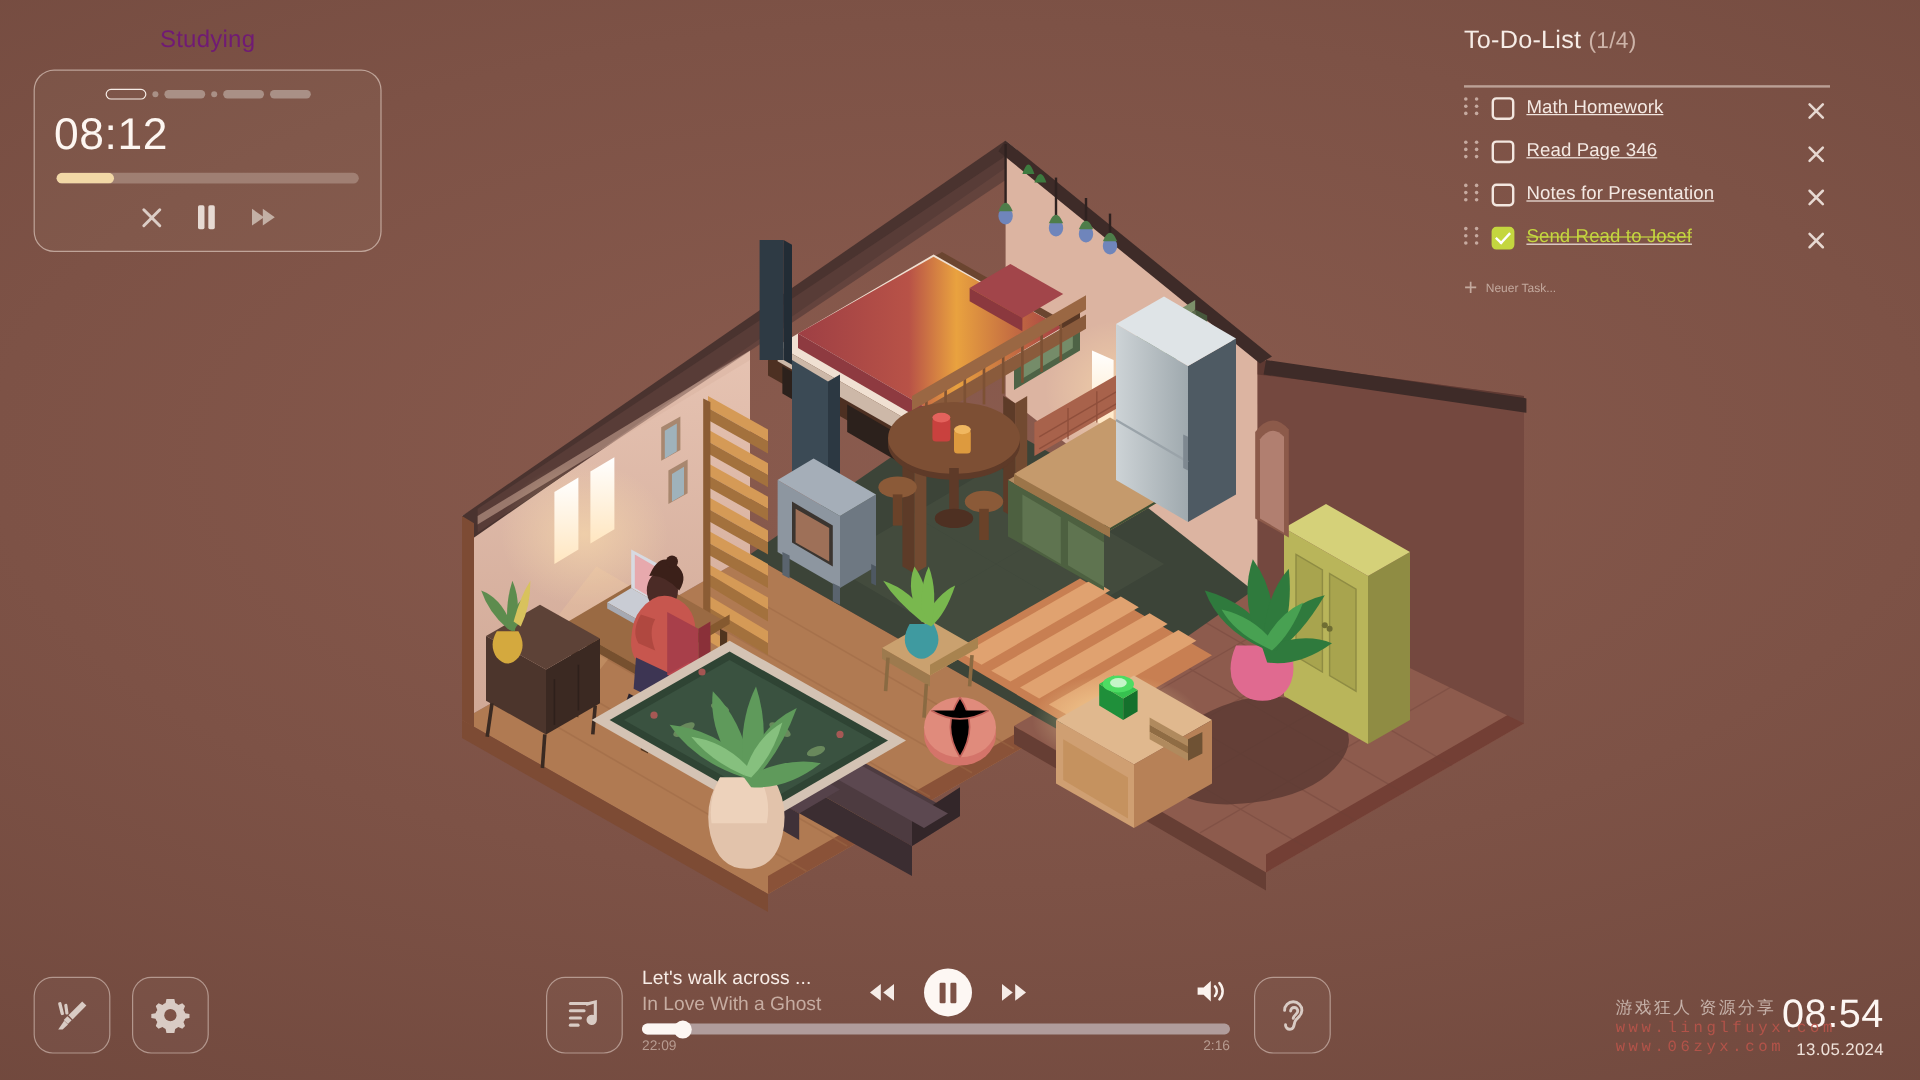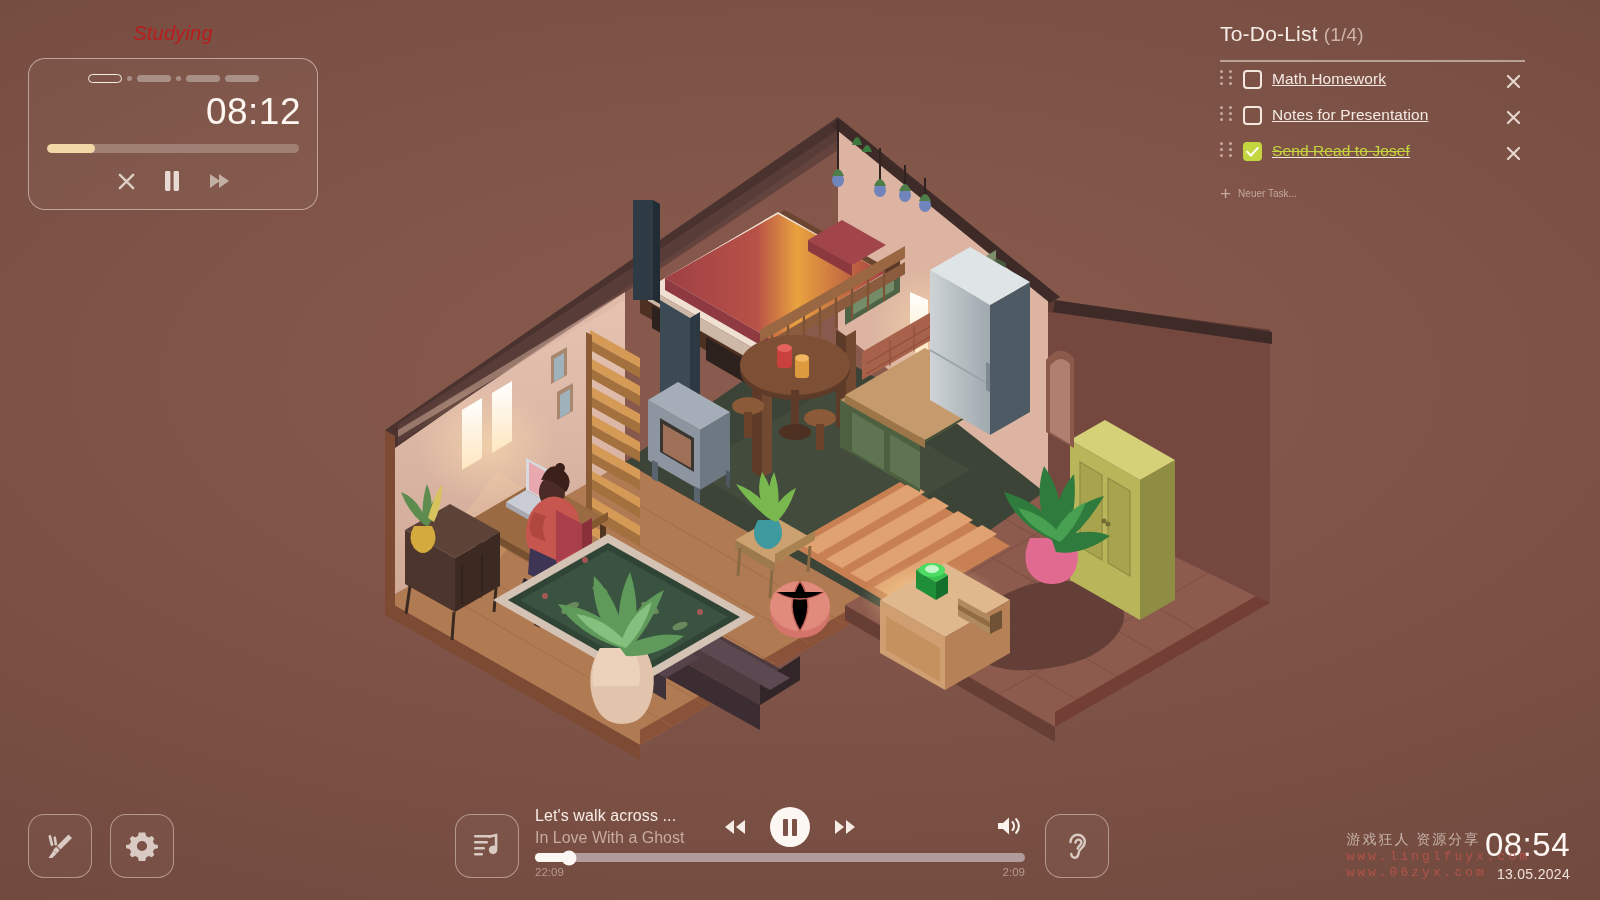--- a/index.html
+++ b/index.html
@@ -12,50 +12,50 @@
     position: relative;
     -webkit-font-smoothing: antialiased;
   }
 
   
   #scene { position: absolute; inset: 0; pointer-events: none; }
 
   
   #timer-panel { position: absolute; left: 28px; top: 22px; width: 290px; }
   #timer-activity-label {
-    text-align: center; font-size: 20px; color: #b91c1c;
-    letter-spacing: .2px; margin-bottom: 13px; font-weight: 400; font-style: italic;
+    text-align: center; font-size: 20px; color: #701a75;
+    letter-spacing: .2px; margin-bottom: 13px; font-weight: 400;
   }
   #timer-card {
     border: 1.6px solid rgba(243,228,218,.55);
     border-radius: 17px;
     padding: 14px 16px 14px;
     background: rgba(255,245,240,.035);
   }
   #session-dots { display: flex; align-items: center; justify-content: center; gap: 5px; height: 11px; }
   .seg { height: 7px; border-radius: 5px; }
   .seg.bar { width: 34px; }
   .seg.bar.active { border: 1.7px solid #f6ece6; background: transparent; height: 9px; }
   .seg.bar.done { background: #a99086; }
   .seg.dot { width: 5px; height: 5px; border-radius: 50%; background: #a99086; }
   #timer-time {
-    text-align: right; font-size: 37px; font-weight: 400;
+    text-align: left; font-size: 37px; font-weight: 400;
     letter-spacing: .5px; color: #fdf6f1; margin: 7px 0 11px;
   }
   #timer-progress-track {
     height: 9px; border-radius: 6px; background: rgba(170,140,128,.75);
     overflow: hidden; margin: 0 2px 14px;
   }
   #timer-progress-fill { height: 100%; border-radius: 6px; background: #f2d8a6; }
   #timer-controls { display: flex; align-items: center; justify-content: center; gap: 26px; height: 28px; }
   .timer-btn { background: none; border: 0; cursor: pointer; display: flex; align-items: center; justify-content: center; opacity: .88; }
 
   
   #todo-panel { position: absolute; right: 75px; top: 22px; width: 305px; }
-  #todo-header { font-size: 21px; color: #f6ece6; letter-spacing: .2px; margin-bottom: 14px; }
+  #todo-header { font-size: 21px; color: #f6ece6; letter-spacing: .2px; margin-bottom: 25px; }
   #todo-count { color: #cdb3a8; font-size: 19px; }
   #todo-divider { height: 1.6px; background: rgba(240,225,216,.55); margin-bottom: 8px; }
   .todo-row { display: flex; align-items: flex-start; height: 36px; gap: 10px; text-decoration: underline; }
   .drag-handle { width: 13px; display: grid; grid-template-columns: 1fr 1fr; gap: 3px 4px; cursor: grab; flex: 0 0 auto; }
   .drag-handle i { width: 3px; height: 3px; border-radius: 50%; background: #c6aaa0; display: block; }
   .todo-check {
     width: 19px; height: 19px; border-radius: 4px; flex: 0 0 auto; cursor: pointer;
     border: 2.2px solid #f3e7e0; background: transparent;
     display: flex; align-items: center; justify-content: center;
   }
@@ -603,20 +603,37 @@
       </span>
     <span class="todo-check"></span>
     <span class="todo-label">Math Homework</span>
     <button class="todo-delete" aria-label="Delete">
       <svg width="17" height="17" viewBox="0 0 20 20">
         <path d="M3.5 3.5 L16.5 16.5 M16.5 3.5 L3.5 16.5" stroke="#f0e4dd" stroke-width="2.5" stroke-linecap="round" fill="none"></path>
       </svg>
     </button>
   </div>
 
+  <div class="todo-row">
+    <span class="drag-handle">
+        <i></i>
+        <i></i>
+        <i></i>
+        <i></i>
+        <i></i>
+        <i></i>
+      </span>
+    <span class="todo-check"></span>
+    <span class="todo-label">Read Page 346</span>
+    <button class="todo-delete" aria-label="Delete">
+      <svg width="17" height="17" viewBox="0 0 20 20">
+        <path d="M3.5 3.5 L16.5 16.5 M16.5 3.5 L3.5 16.5" stroke="#f0e4dd" stroke-width="2.5" stroke-linecap="round" fill="none"></path>
+      </svg>
+    </button>
+  </div>
 
   <div class="todo-row">
     <span class="drag-handle">
         <i></i>
         <i></i>
         <i></i>
         <i></i>
         <i></i>
         <i></i>
       </span>
@@ -717,21 +734,21 @@
         </svg>
       </button>
     </div>
     <div id="music-scrub">
       <div id="music-track">
         <div id="music-fill" style="width: 7%;"></div>
         <div id="music-knob" style="left: 7%;"></div>
       </div>
       <div id="music-times">
         <span class="music-time">22:09</span>
-        <span class="music-time">2:09</span>
+        <span class="music-time">2:16</span>
       </div>
     </div>
   </div>
 </div>
 
 <div id="ambient-btn-wrap">
   <button class="tool-btn" aria-label="Ambient Sounds">
     <svg width="34" height="34" viewBox="0 0 34 34">
       <g fill="none" stroke="#d9cbc4" stroke-width="2.4" stroke-linecap="round">
         <path d="M10.5 13 a7.2 7.2 0 0 1 14.4 0 c0 5 -4.6 6.2 -5.8 9.4 c-0.9 2.4 -0.3 5.6 -3.4 6.2 c-2.8 0.5 -4.6 -1.6 -4.4 -3.6"></path>

